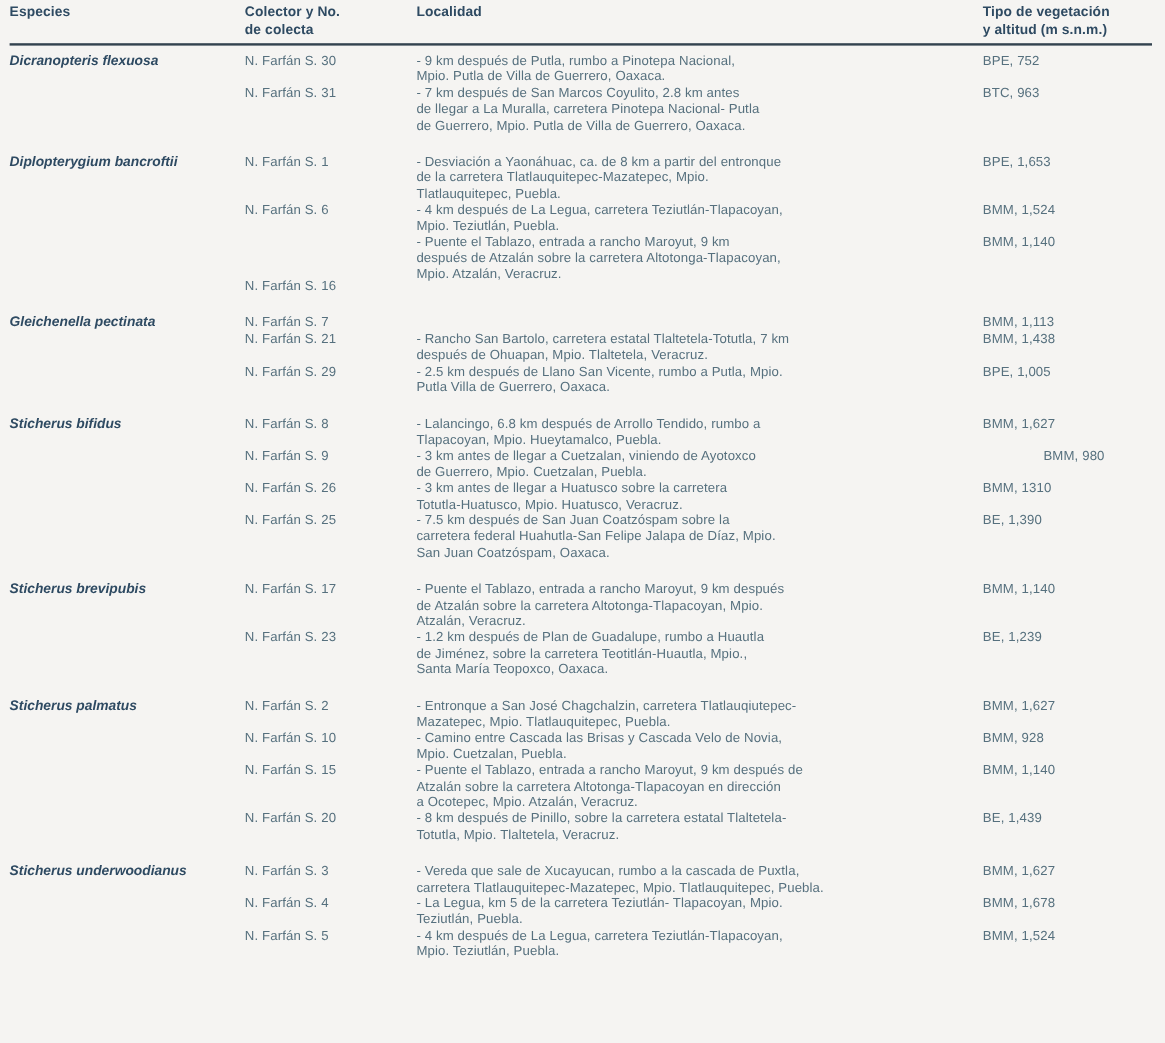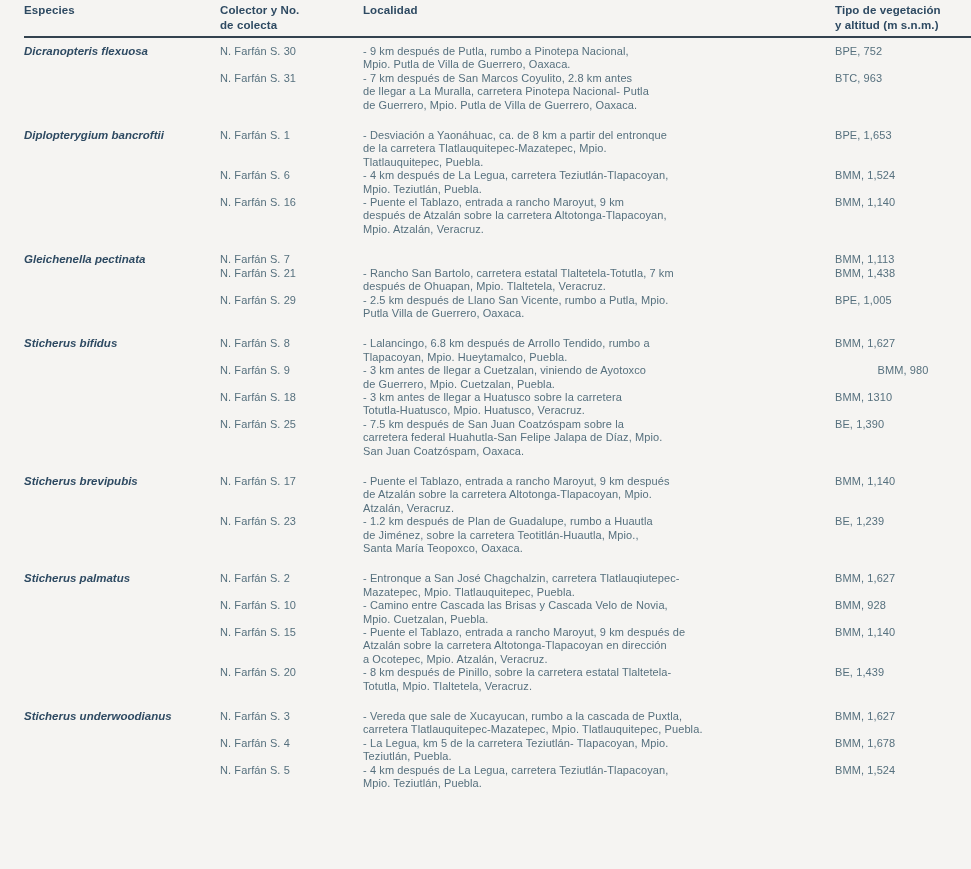--- a/index.html
+++ b/index.html
@@ -8,21 +8,21 @@
     --body:#56707e;
     --rule:#33424f;
   }
   html,body{margin:0;padding:0;}
   body{
     width:971px;height:869px;
     background:var(--bg);
     font-family:"Liberation Sans","DejaVu Sans",sans-serif;
     overflow:hidden;
   }
-  .page{padding:3px 0 0 24px;}
+  .page{padding:3px 0 0 8px;}
   .thead{
     display:grid;
     grid-template-columns:196px 143px 472px 1fr;
   }
   .hcell{
     font-weight:bold;
     font-size:11.5px;
     line-height:14.5px;
     color:var(--heading);
     white-space:pre-line;
@@ -91,21 +91,21 @@
         <div class="species">Diplopterygium bancroftii</div>
         <div class="collector" style="grid-row: 1;">N. Farfán S. 1</div>
         <div class="locality" style="grid-row: 1;">- Desviación a Yaonáhuac, ca. de 8 km a partir del entronque
 de la carretera Tlatlauquitepec-Mazatepec, Mpio.
 Tlatlauquitepec, Puebla.</div>
         <div class="vegetation" style="grid-row: 1;">BPE, 1,653</div>
         <div class="collector" style="grid-row: 2;">N. Farfán S. 6</div>
         <div class="locality" style="grid-row: 2;">- 4 km después de La Legua, carretera Teziutlán-Tlapacoyan,
 Mpio. Teziutlán, Puebla.</div>
         <div class="vegetation" style="grid-row: 2;">BMM, 1,524</div>
-        <div class="collector" style="grid-row: 3;">N. Farfán S. 16</div>
+        <div class="collector" style="grid-row: 3; margin-top: 37px;">N. Farfán S. 16</div>
         <div class="locality" style="grid-row: 3;">- Puente el Tablazo, entrada a rancho Maroyut, 9 km
 después de Atzalán sobre la carretera Altotonga-Tlapacoyan,
 Mpio. Atzalán, Veracruz.</div>
         <div class="vegetation" style="grid-row: 3;">BMM, 1,140</div>
       </div>
       <div class="group">
         <div class="species">Gleichenella pectinata</div>
         <div class="collector" style="grid-row: 1;">N. Farfán S. 7</div>
         <div class="vegetation" style="grid-row: 1;">BMM, 1,113</div>
         <div class="collector" style="grid-row: 2;">N. Farfán S. 21</div>
@@ -120,21 +120,21 @@
       <div class="group">
         <div class="species">Sticherus bifidus</div>
         <div class="collector" style="grid-row: 1;">N. Farfán S. 8</div>
         <div class="locality" style="grid-row: 1;">- Lalancingo, 6.8 km después de Arrollo Tendido, rumbo a
 Tlapacoyan, Mpio. Hueytamalco, Puebla.</div>
         <div class="vegetation" style="grid-row: 1;">BMM, 1,627</div>
         <div class="collector" style="grid-row: 2;">N. Farfán S. 9</div>
         <div class="locality" style="grid-row: 2;">- 3 km antes de llegar a Cuetzalan, viniendo de Ayotoxco
 de Guerrero, Mpio. Cuetzalan, Puebla.</div>
         <div class="vegetation" style="grid-row: 2; text-align: center;">BMM, 980</div>
-        <div class="collector" style="grid-row: 3;">N. Farfán S. 18</div>
+        <div class="collector" style="grid-row: 3;">N. Farfán S. 26</div>
         <div class="locality" style="grid-row: 3;">- 3 km antes de llegar a Huatusco sobre la carretera
 Totutla-Huatusco, Mpio. Huatusco, Veracruz.</div>
         <div class="vegetation" style="grid-row: 3;">BMM, 1310</div>
         <div class="collector" style="grid-row: 4;">N. Farfán S. 25</div>
         <div class="locality" style="grid-row: 4;">- 7.5 km después de San Juan Coatzóspam sobre la
 carretera federal Huahutla-San Felipe Jalapa de Díaz, Mpio.
 San Juan Coatzóspam, Oaxaca.</div>
         <div class="vegetation" style="grid-row: 4;">BE, 1,390</div>
       </div>
       <div class="group">

